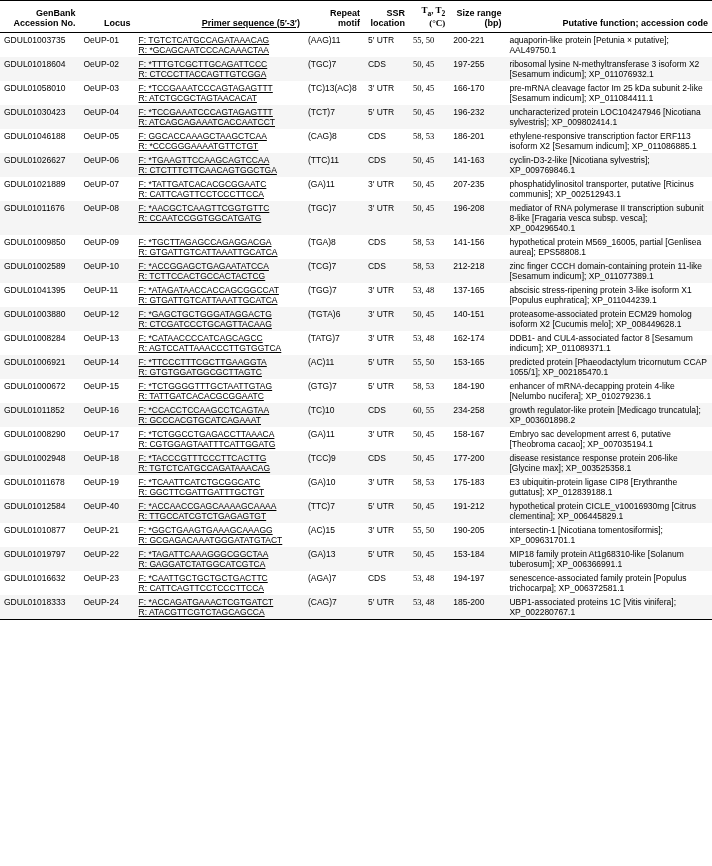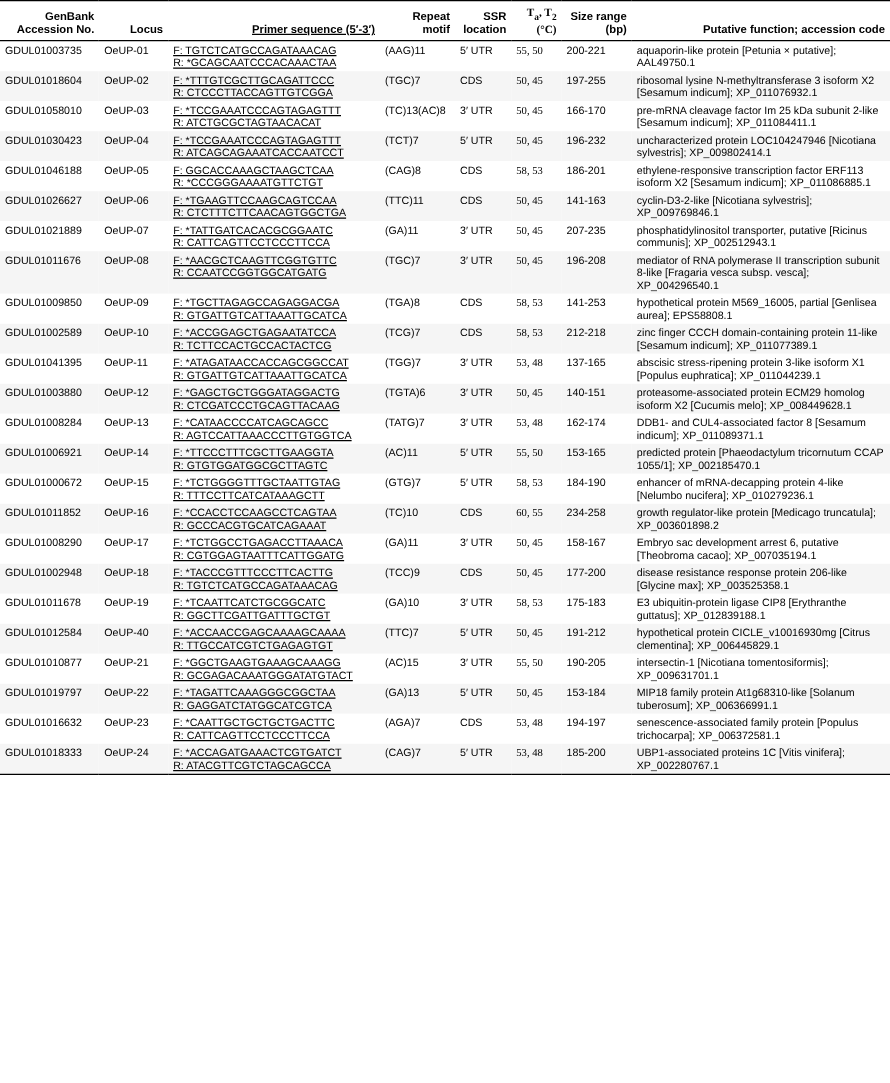--- a/index.html
+++ b/index.html
@@ -173,21 +173,21 @@
       <tr>
     <td class="col-accession">GDUL01009850</td>
     <td class="col-locus">OeUP-09</td>
     <td class="col-primer">
       <span class="primer-line">F: *TGCTTAGAGCCAGAGGACGA</span>
       <span class="primer-line">R: GTGATTGTCATTAAATTGCATCA</span>
     </td>
     <td class="col-repeat">(TGA)8</td>
     <td class="col-ssr">CDS</td>
     <td class="col-temp">58, 53</td>
-    <td class="col-size">141-253</td>
+    <td class="col-size">141-156</td>
     <td class="col-function">hypothetical protein M569_16005, partial [Genlisea aurea]; EPS58808.1</td>
   </tr>
       <tr>
     <td class="col-accession">GDUL01002589</td>
     <td class="col-locus">OeUP-10</td>
     <td class="col-primer">
       <span class="primer-line">F: *ACCGGAGCTGAGAATATCCA</span>
       <span class="primer-line">R: TCTTCCACTGCCACTACTCG</span>
     </td>
     <td class="col-repeat">(TCG)7</td>
@@ -246,21 +246,21 @@
     <td class="col-ssr">5′ UTR</td>
     <td class="col-temp">55, 50</td>
     <td class="col-size">153-165</td>
     <td class="col-function">predicted protein [Phaeodactylum tricornutum CCAP 1055/1]; XP_002185470.1</td>
   </tr>
       <tr>
     <td class="col-accession">GDUL01000672</td>
     <td class="col-locus">OeUP-15</td>
     <td class="col-primer">
       <span class="primer-line">F: *TCTGGGGTTTGCTAATTGTAG</span>
-      <span class="primer-line">R: TTTCCTTCATCATAAAGCTT</span>
+      <span class="primer-line">R: TATTGATCACACGCGGAATC</span>
     </td>
     <td class="col-repeat">(GTG)7</td>
     <td class="col-ssr">5′ UTR</td>
     <td class="col-temp">58, 53</td>
     <td class="col-size">184-190</td>
     <td class="col-function">enhancer of mRNA-decapping protein 4-like [Nelumbo nucifera]; XP_010279236.1</td>
   </tr>
       <tr>
     <td class="col-accession">GDUL01011852</td>
     <td class="col-locus">OeUP-16</td>

